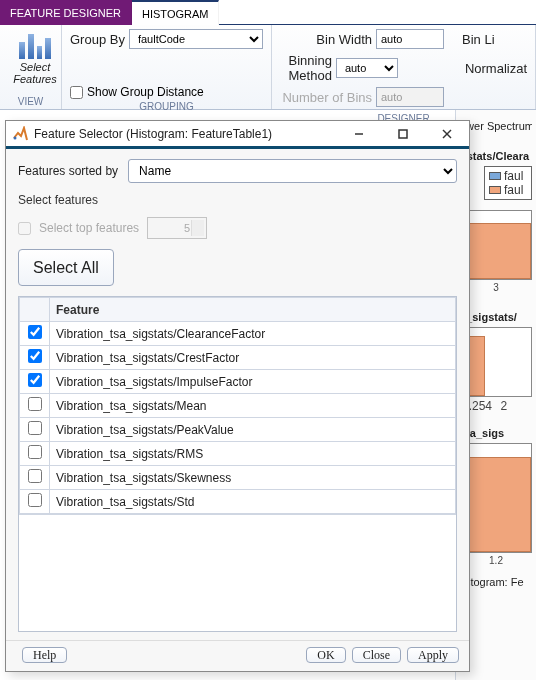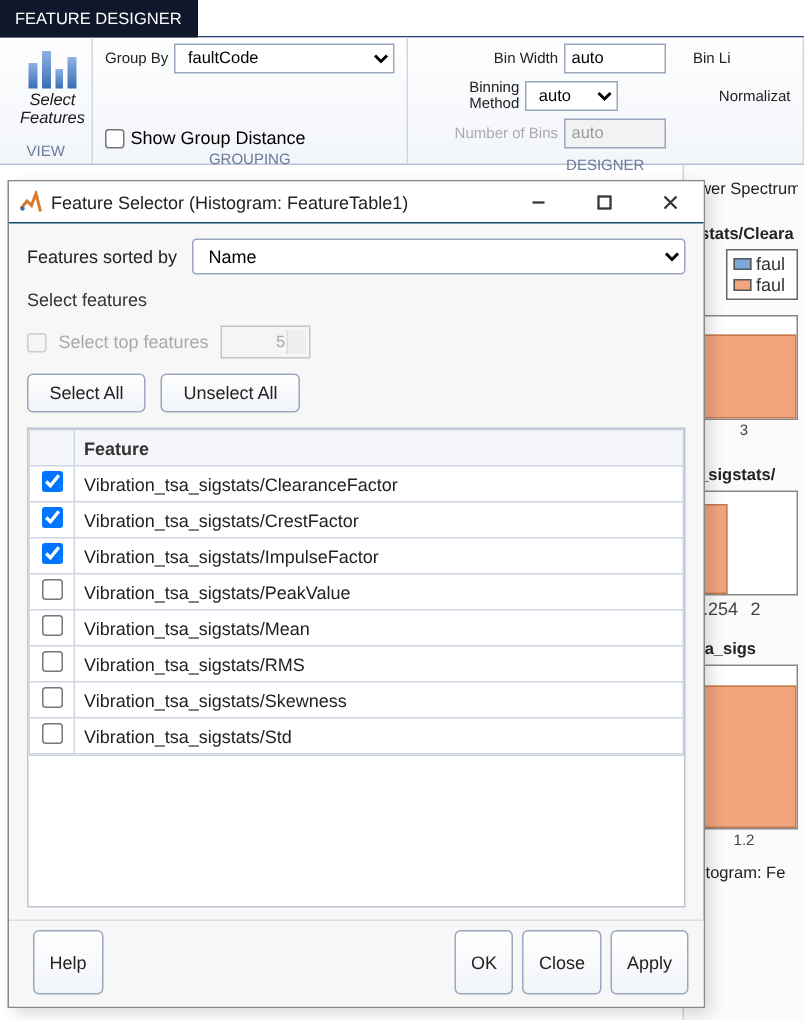--- a/index.html
+++ b/index.html
@@ -1,93 +1,94 @@
 <!DOCTYPE html>
 <html><head>
 <meta charset="utf-8">
 <style>
   * { box-sizing: border-box; margin: 0; padding: 0; font-family: Arial, Helvetica, sans-serif; font-size: 12px; }
   body { background: #ffffff; width: 536px; height: 680px; overflow: hidden; position: relative; }
 
   
   .ribbon-tabs { height: 25px; background: #ffffff; display: flex; border-bottom: 1px solid #1f3a6e; }
   .ribbon-tab { padding: 0 10px; height: 25px; display: flex; align-items: center; font-size: 11px; color: #333; cursor: pointer; border-right: 1px solid rgba(0,0,0,0.05); }
-  .ribbon-tab.active { background: #0f172a; color: #fff; }
+  .ribbon-tab.active { background: #701a75; color: #fff; }
   .ribbon-tab.current { background: #fff; color: #000; border-top: 2px solid #1f3a6e; }
 
   .ribbon-body { height: 85px; background: linear-gradient(#fefefe,#f2f5fa); border-bottom: 1px solid #b5c1d4; display: flex; }
   .ribbon-group { border-right: 1px solid #d0d7e2; padding: 4px 8px 2px 8px; display: flex; flex-direction: column; justify-content: space-between; }
   .ribbon-group-label { font-size: 10px; color: #6a7a99; text-align: center; padding-top: 2px; }
   .sel-feat { display: flex; flex-direction: column; align-items: center; width: 54px; cursor: pointer; font-style: italic; }
   .sel-feat .bars { width: 32px; height: 28px; display: flex; align-items: flex-end; gap: 3px; margin: 2px 0; }
   .sel-feat .bars span { flex:1; background: linear-gradient(#8fb3e2,#3a6db5); }
   .sel-feat .bars span:nth-child(1){height:60%;} .sel-feat .bars span:nth-child(2){height:90%;}
   .sel-feat .bars span:nth-child(3){height:45%;} .sel-feat .bars span:nth-child(4){height:75%;}
   .sel-feat-label { font-size: 11px; text-align:center; line-height:1.1; color:#1a1a1a; }
 
   .grp-row { display:flex; align-items:center; gap:4px; margin-bottom:4px; }
-  .grp-row label { font-size:10px; color:#222; }
+  .grp-row label { font-size:13px; color:#222; }
   select, input[type=text] { border:1px solid #9aa7bd; background:#fff; font-size:11px; height:20px; padding:2px 4px; }
   select { padding-right:14px; }
   input[disabled], select[disabled] { background:#f2f2f2; color:#999; }
   .chk { display:flex; align-items:center; gap:4px;margin-top:36px; }
   .chk input { width:13px; height:13px; }
 
   
   .bg-charts { position:absolute; left:455px; top:110px; right:0; bottom:0; background:#fbfbfb; padding:8px 4px; font-size:11px; color:#333; border-left:1px solid #d0d7e2; }
   .bg-charts .title { color:#222; font-size:11px; white-space:nowrap; overflow:hidden; margin:2px 0; }
   .bg-charts .bold { font-weight:bold; }
   .legendbox { border:1px solid #666; background:#fff; padding:2px 4px; font-size:10px; margin:4px 0 10px auto; width:48px; }
   .legendbox div { display:flex; align-items:center; gap:3px; }
   .sw { width:12px; height:8px; border:1px solid #555; }
   .mini { height:70px; border:1px solid #888; background:#fff; margin:4px 0 2px 0; position:relative; overflow:hidden; }
   .mini .bar { position:absolute; bottom:0; background:#f0a57c; border:1px solid #c47a4f; }
   .ticks { font-size:10px; color:#444; text-align:center; }
 
   
   .dialog { position:absolute; left:5px; top:120px; width:465px; height:552px; background:#f7f7f7; border:1px solid #888; box-shadow:4px 4px 10px rgba(0,0,0,0.15); display:flex; flex-direction:column; }
-  .titlebar { height:28px; background:#fff; border-bottom:1px solid #0c4a6e; display:flex; align-items:center; padding-left:6px; }
+  .titlebar { height:28px; background:#fff; border-bottom:3px solid #0c4a6e; display:flex; align-items:center; padding-left:6px; }
   .mat-icon { width:16px; height:16px; margin-right:6px; display:inline-block; }
   .mat-icon svg { width:16px; height:16px; }
   .titlebar-text { flex:1; font-size:12px; color:#222; white-space:nowrap; overflow:hidden; }
   .winbtns { display:flex; }
   .winbtn { width:44px; height:28px; display:flex; align-items:center; justify-content:center; cursor:pointer; color:#333; }
   .winbtn svg { width:10px; height:10px; stroke:#333; stroke-width:1.5; fill:none; }
 
   .dlg-body { flex:1; padding:10px 12px 8px 12px; display:flex; flex-direction:column; gap:10px; overflow:hidden; }
   .row { display:flex; align-items:center; gap:10px; }
   .row label { font-size:12px; color:#222; }
   .sortsel { flex:1; height:24px; border:1px solid #9aa7bd; border-radius:3px; font-size:12px; padding:0 6px; background:#fff; }
   .hint { font-size:12px; color:#333; }
   .toprow { display:flex; align-items:center; gap:8px; color:#aaa; }
   .toprow label { color:#aaa; }
   .spin { width:60px; height:22px; border:1px solid #c4c4c4; background:#f5f5f5; color:#aaa; text-align:right; padding-right:16px; position:relative; line-height:20px; font-size:11px; }
   .spin::after { content:""; position:absolute; right:2px; top:2px; width:12px; height:16px;
     background:linear-gradient(#eee,#eee); border-left:1px solid #ddd; }
   .btnrow { display:flex; gap:10px; }
-  .pillbtn { height:26px; padding:0 14px; border:1px solid #9aa7bd; border-radius:4px; background:linear-gradient(#fff,#f1f4f9); cursor:pointer; font-size:12px; color:#222; }
+  .pillbtn { height:37px; padding:0 14px; border:1px solid #9aa7bd; border-radius:4px; background:linear-gradient(#fff,#f1f4f9); cursor:pointer; font-size:16px; color:#222; }
 
   .table-wrap { flex:1; border:1px solid #bac3d2; background:#fff; overflow:hidden; display:flex; flex-direction:column; }
   table { border-collapse:collapse; width:100%; }
   th, td { border:1px solid #cfd6e2; font-size:12px; text-align:left; height:24px; }
   th { background:#f4f6fa; color:#333; font-weight:bold; padding-left:6px; }
   th.chkcol, td.chkcol { width:30px; text-align:center; padding:0; }
   td.chkcol input { width:14px; height:14px; }
   td.featname { padding-left:6px; color:#222; }
   .table-fill { flex:1; border-top:1px solid #cfd6e2; }
 
   .dlg-footer { display:flex; align-items:center; padding:6px 10px 8px 10px; border-top:1px solid #ddd; background:#f7f7f7; }
   .dlg-footer .spacer { flex:1; }
-  .footbtn { height:43px; padding:0 10px; border:1px solid #9aa7bd; border-radius:4px; background:linear-gradient(#fff,#f1f4f9); cursor:pointer; font-size:12px; color:#222; margin-left:6px; }
+  .footbtn { height:16px; padding:0 10px; border:1px solid #9aa7bd; border-radius:4px; background:linear-gradient(#fff,#f1f4f9); cursor:pointer; font-size:12px; color:#222; margin-left:6px;font-family:Liberation Serif, serif; }
 </style>
 </head>
 <body>
 
 <div class="ribbon-tabs">
   <div class="ribbon-tab active">FEATURE DESIGNER</div>
+  <div class="ribbon-tab current">HISTOGRAM</div>
 </div>
 <div class="ribbon-body">
   <div class="ribbon-group" style="width:62px;">
     <div class="sel-feat">
       <div class="bars">
           <span></span>
           <span></span>
           <span></span>
           <span></span>
         </div>
@@ -201,21 +202,20 @@
       </select>
     </div>
     <div class="hint">Select features</div>
     <div class="toprow">
       <input type="checkbox" disabled="" style="">
       <label>Select top features</label>
       <div class="spin">5</div>
     </div>
     <div class="btnrow">
       <button class="pillbtn">Select All</button>
-      <button class="pillbtn">Unselect All</button>
     </div>
 
     <div class="table-wrap">
       <table>
         <thead>
           <tr>
             <th class="chkcol"></th>
             <th>Feature</th>
           </tr>
         </thead>
@@ -227,25 +227,25 @@
             <tr>
               <td class="chkcol"><input type="checkbox" checked="" style=""></td>
               <td class="featname">Vibration_tsa_sigstats/CrestFactor</td>
             </tr>
             <tr>
               <td class="chkcol"><input type="checkbox" checked="" style=""></td>
               <td class="featname">Vibration_tsa_sigstats/ImpulseFactor</td>
             </tr>
             <tr>
               <td class="chkcol"><input type="checkbox" style=""></td>
+              <td class="featname">Vibration_tsa_sigstats/Mean</td>
+            </tr>
+            <tr>
+              <td class="chkcol"><input type="checkbox" style=""></td>
               <td class="featname">Vibration_tsa_sigstats/PeakValue</td>
-            </tr>
-            <tr>
-              <td class="chkcol"><input type="checkbox" style=""></td>
-              <td class="featname">Vibration_tsa_sigstats/Mean</td>
             </tr>
             <tr>
               <td class="chkcol"><input type="checkbox" style=""></td>
               <td class="featname">Vibration_tsa_sigstats/RMS</td>
             </tr>
             <tr>
               <td class="chkcol"><input type="checkbox" style=""></td>
               <td class="featname">Vibration_tsa_sigstats/Skewness</td>
             </tr>
             <tr>

